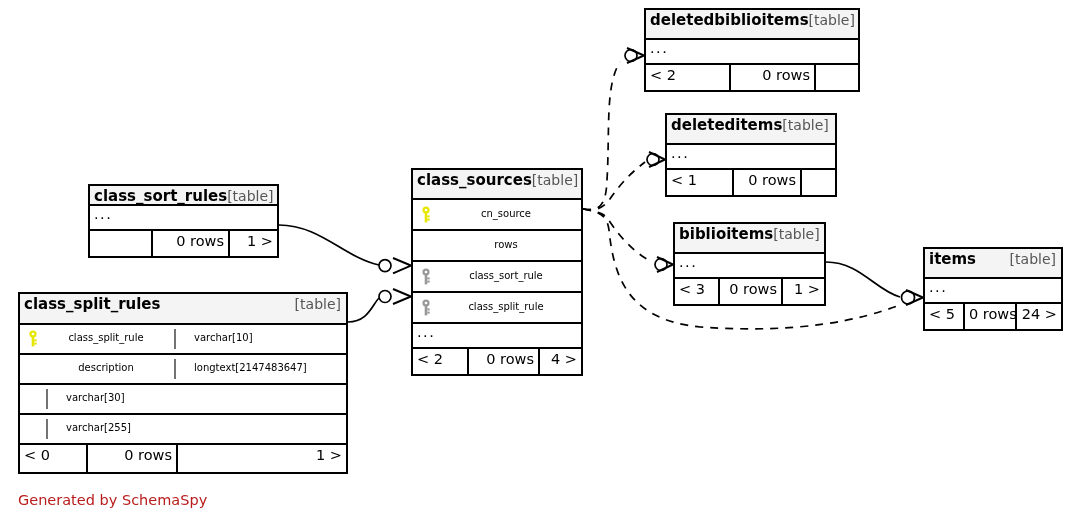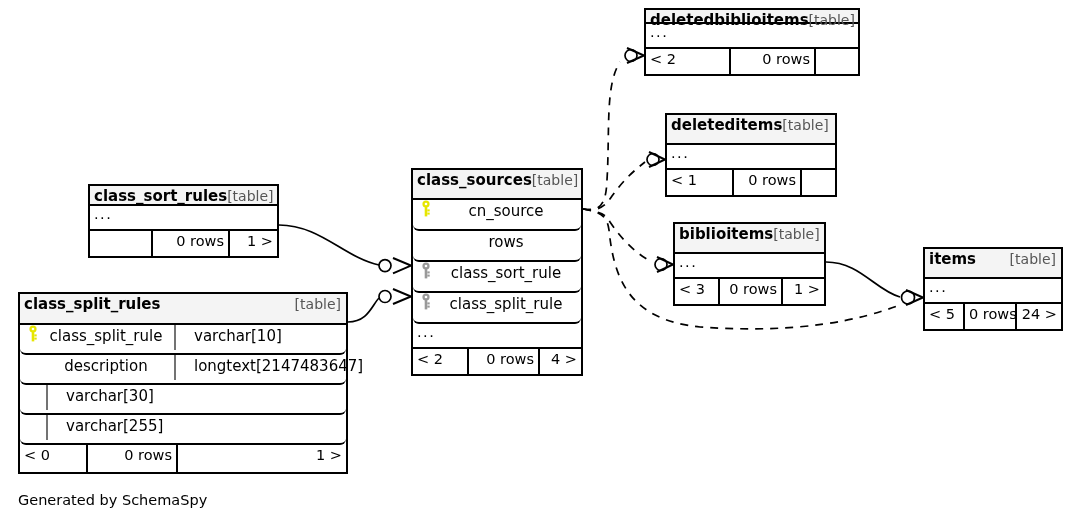--- a/index.html
+++ b/index.html
@@ -50,27 +50,26 @@
   }
   .tbl-tag {
     font-size: 14px;
     color: #555555;
   }
   .tbl-header.spread { justify-content: space-between; }
   .tbl-header.spread .tbl-tag { padding-left: 14px; }
 
   .col-row {
     display: flex;
-    align-items: flex-start;
+    align-items: center;
     box-sizing: border-box;
     border-bottom: 2px solid #000000;
-    font-size: 15px;
+    font-size: 10px;
     line-height: 1.05;
     white-space: nowrap;
-    border-radius: 6px;
   }
   .col-row:last-child { border-bottom: none; }
 
   .col-keycell {
     width: 26px;
     flex: 0 0 26px;
     display: flex;
     align-items: center;
     justify-content: center;
   }
@@ -112,21 +111,21 @@
   .tbl-footer > div:last-child { border-right: none; }
   .f-left   { text-align: left; }
   .f-mid    { text-align: right; }
   .f-right  { text-align: right; }
 
   .key-icon { display: block; }
 
   .caption {
     position: absolute;
     font-size: 14.5px;
-    color: #000000;
+    color: #b91c1c;
     white-space: nowrap;
   }
 </style>
 </head>
 <body>
 
 <svg id="edges" viewBox="0 0 1076 523" width="1076" height="523" xmlns="http://www.w3.org/2000/svg">
 
   <path d="M 279,225 C 320,225 345,258 379,265" fill="none" stroke="#000" stroke-width="1.7"></path>
   <circle cx="385" cy="265.6" r="6" fill="#fff" stroke="#000" stroke-width="1.7"></circle>
@@ -151,21 +150,21 @@
   <path d="M 583,209 C 601,212 607,216 609,230 C 614,280 630,320 700,327
            C 800,334 860,320 900,305" fill="none" stroke="#000" stroke-width="1.7" stroke-dasharray="8,7"></path>
 
   <path d="M 826,262 C 860,262 875,290 900,297" fill="none" stroke="#000" stroke-width="1.7"></path>
   <circle cx="908" cy="297.5" r="6.5" fill="#fff" stroke="#000" stroke-width="1.7"></circle>
   <path d="M 906,290 L 923,297.5 L 906,305" fill="none" stroke="#000" stroke-width="2"></path>
 </svg>
 
 <div id="nodes">
     <div class="table-node" style="left: 644px; top: 8px; width: 216px;">
-      <div class="tbl-header " style="height:14px">
+      <div class="tbl-header " style="height:30px">
         <span class="tbl-name">deletedbiblioitems</span>
         <span class="tbl-tag">[table]</span>
       </div>
       <div class="ellipsis-row" style="height:25px">...</div>
       <div class="tbl-footer" style="height:25px">
         <div class="f-left" style="width:85px;flex:0 0 85px">&lt; 2</div>
         <div class="f-mid" style="width:85px;flex:0 0 85px">0 rows</div>
         <div class="f-right" style="flex:1 1 auto"></div>
       </div>
     </div>

